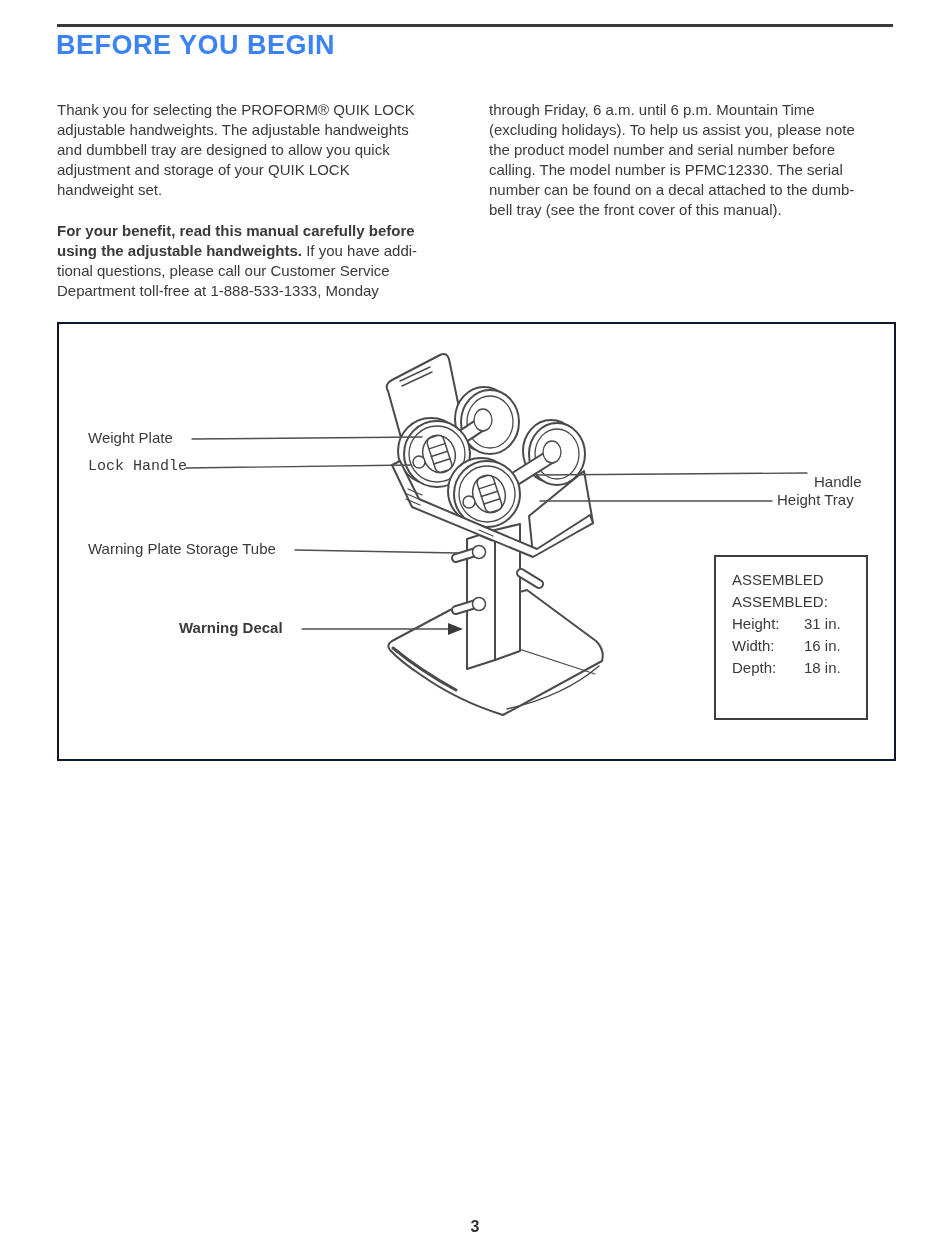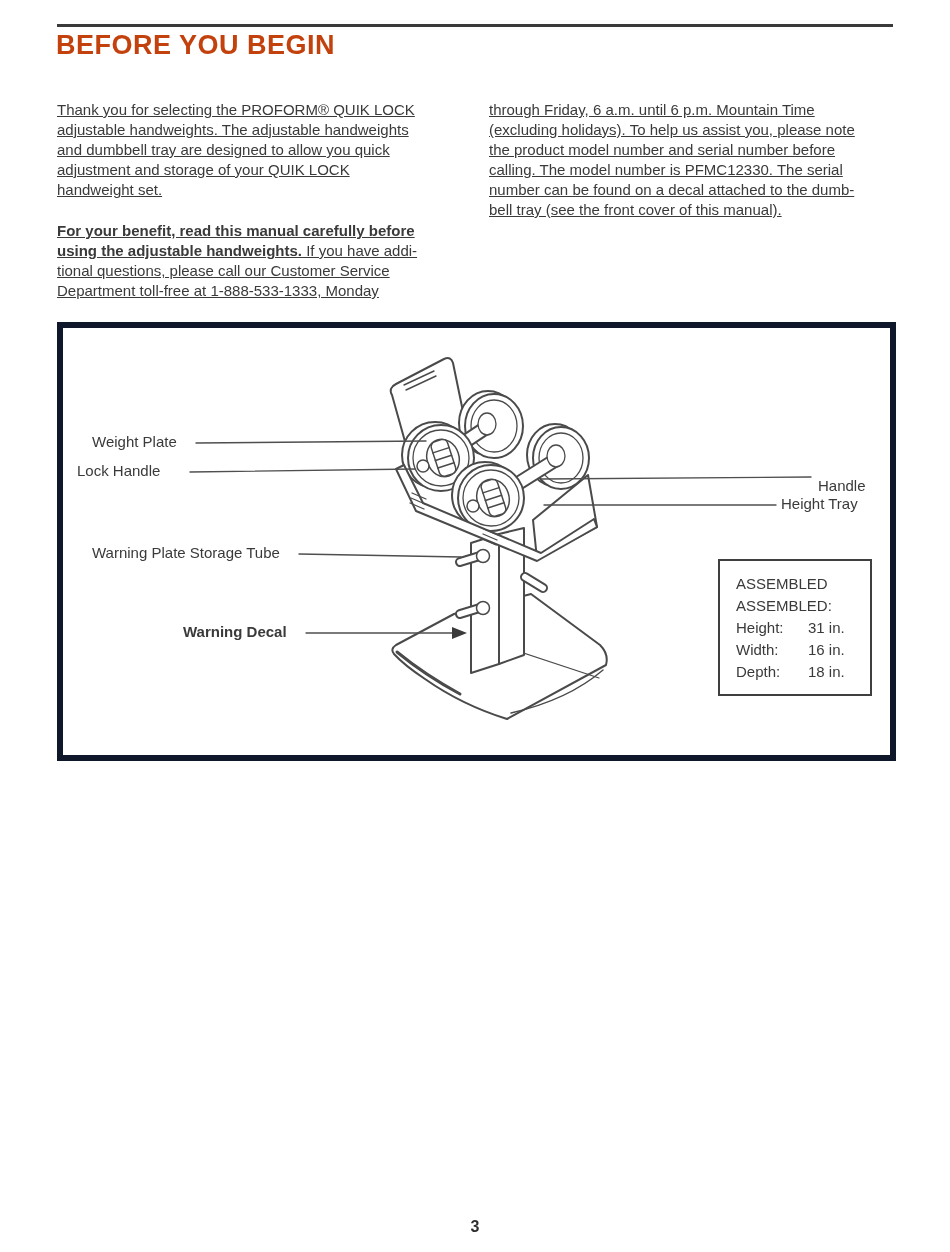--- a/index.html
+++ b/index.html
@@ -19,62 +19,62 @@
     left: 57px; top: 24px;
     width: 836px; height: 3px;
     background: #3a3a3a;
   }
   .page-title {
     position: absolute;
     left: 56px; top: 30px;
     font-size: 27px;
     font-weight: bold;
     letter-spacing: 0.5px;
-    color: #c2410c;
+    color: #3b82f6;
   }
   .columns {
     position: absolute;
     left: 57px; top: 100px;
     width: 844px;
     display: flex;
     gap: 20px;
   }
-  .col { width: 412px; text-decoration: underline; }
+  .col { width: 412px; }
   .col p {
     font-size: 15px;
     line-height: 20px;
     white-space: pre-line;
   }
   .col p + p { margin-top: 21px; }
   .bold-leadin { font-weight: bold; margin-top: 21px; }
   .diagram-box {
     position: absolute;
     left: 57px; top: 322px;
     width: 839px; height: 439px;
-    border: 6px solid #0f172a;
+    border: 2px solid #0f172a;
     background: #ffffff;
   }
   .diagram-box svg { position: absolute; left: 0; top: 0; }
   .part-label {
     position: absolute;
     font-size: 15px;
     line-height: 20px;
     white-space: nowrap;
     color: #3a3a3a;
   }
   .lbl-weight-plate   { left: 29px;  top: 104px; }
-  .lbl-lock-handle    { left: 14px;  top: 133px; }
+  .lbl-lock-handle    { left: 29px;  top: 133px; font-family: Liberation Mono, monospace; }
   .lbl-storage-tube   { left: 29px;  top: 215px; }
   .lbl-warning-decal  { left: 120px; top: 294px; font-weight: bold; }
   .lbl-handle         { left: 755px; top: 138px; margin-top: 10px; }
   .lbl-weight-tray    { left: 718px; top: 166px; }
   .dims-box {
     position: absolute;
     left: 655px; top: 231px;
-    width: 154px; height: 137px;
+    width: 154px; height: 165px;
     border: 2px solid #3f3f3f;
     padding: 12px 8px 0 16px;
     font-size: 15px;
     line-height: 22px;
   }
   .dims-row { display: grid; grid-template-columns: 72px auto; }
   .page-number {
     position: absolute;
     left: 0; right: 0; top: 1218px;
     text-align: center;

